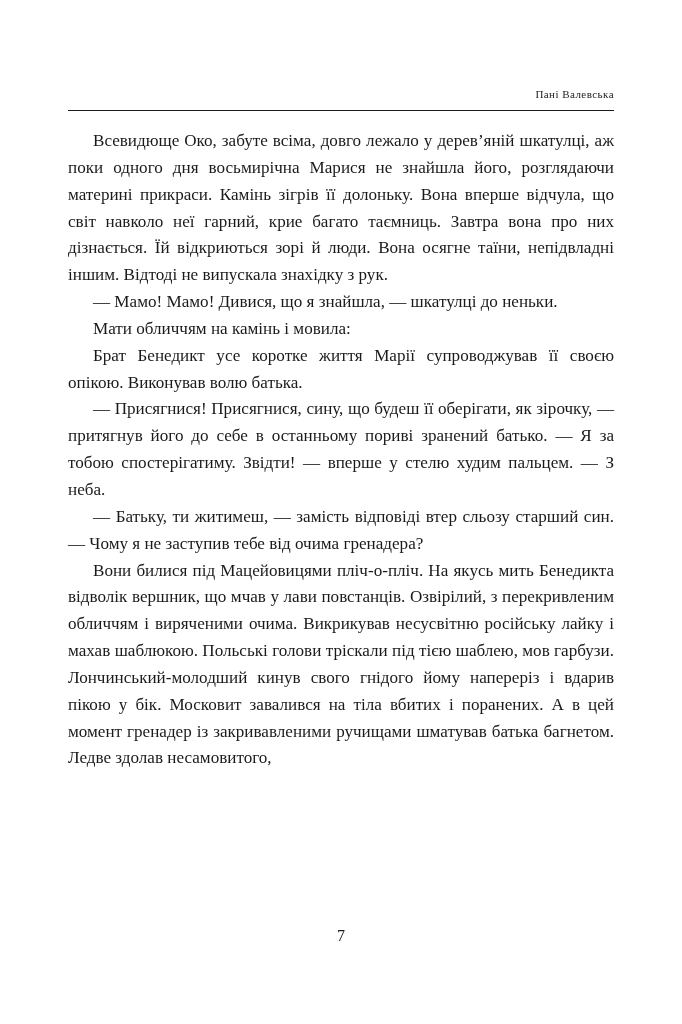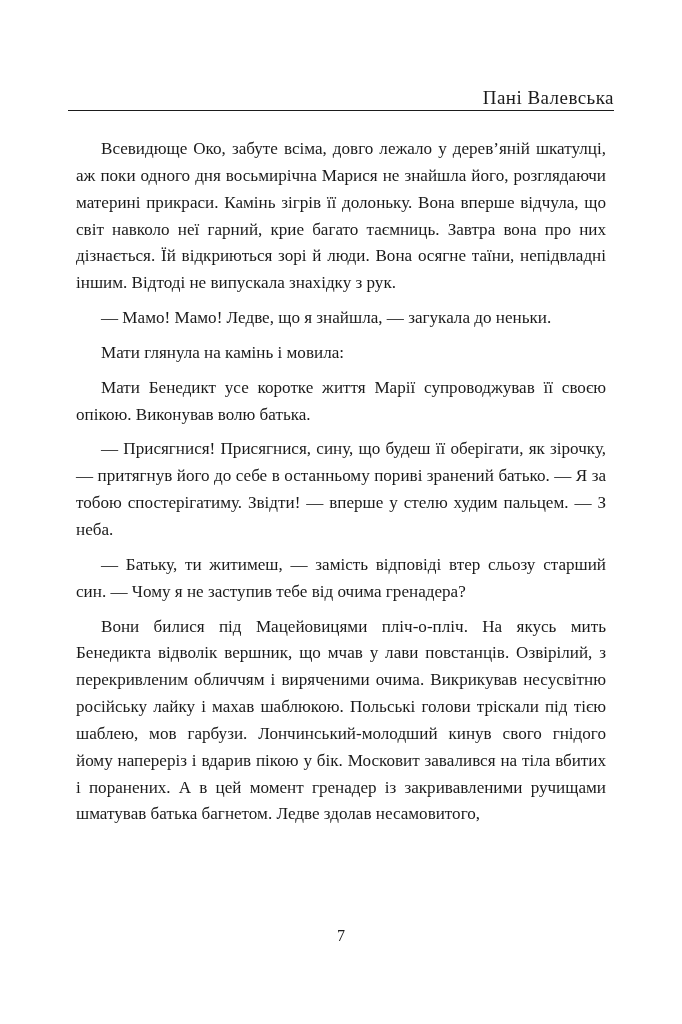--- a/index.html
+++ b/index.html
@@ -22,21 +22,21 @@
     height: 1024px;
     box-sizing: border-box;
   }
   
   .running-head {
     position: absolute;
     left: 68px;
     top: 88px;
     width: 546px;
     text-align: right;
-    font-size: 19px;
+    font-size: 11px;
     letter-spacing: 0.45px;
     color: #1b1b1b;
     line-height: 1.1;
     white-space: nowrap;
   }
   .head-rule {
     position: absolute;
     left: 68px;
     top: 110px;
     width: 546px;
@@ -44,21 +44,21 @@
     background: #1b1b1b;
   }
   
   .text-block {
     position: absolute;
     left: 68px;
     top: 128px;
     width: 546px;
   }
   p.para {
-    margin: 8px;
+    margin: 0;
     padding: 0;
     font-size: 17.1px;
     line-height: 26.85px;
     text-align: justify;
     text-align-last: left;
     text-indent: 25px;
     hyphens: manual;
     word-spacing: 0px;
   }
   
@@ -76,23 +76,23 @@
 <body>
 
 <div class="page">
 
   <div class="running-head">Пані Валевська</div>
 
   <div class="head-rule"></div>
 
   <div class="text-block">
     <p class="para">Всевидюще Око, забуте всіма, довго лежало у дерев’яній шкатулці, аж поки одного дня восьмирічна Марися не знайшла його, розглядаючи материні прикраси. Камінь зігрів її долоньку. Вона вперше відчула, що світ навколо неї гарний, крие багато таємниць. Завтра вона про них дізнається. Їй відкриються зорі й люди. Вона осягне таїни, непідвладні іншим. Відтоді не випускала знахідку з рук.</p>
-    <p class="para">— Мамо! Мамо! Ледве, що я знайшла, — загукала до неньки.</p>
-    <p class="para">Мати глянула на камінь і мовила:</p>
-    <p class="para">Мати Бенедикт усе коротке життя Марії супроводжував її своєю опікою. Виконував волю батька.</p>
+    <p class="para">— Мамо! Мамо! Дивися, що я знайшла, — шкатулці до неньки.</p>
+    <p class="para">Мати обличчям на камінь і мовила:</p>
+    <p class="para">Брат Бенедикт усе коротке життя Марії супроводжував її своєю опікою. Виконував волю батька.</p>
     <p class="para">— Присягнися! Присягнися, сину, що будеш її оберігати, як зірочку, — притягнув його до себе в останньому пориві зранений батько. — Я за тобою спостерігатиму. Звідти! — вперше у стелю худим пальцем. — З неба.</p>
     <p class="para">— Батьку, ти житимеш, — замість відповіді втер сльозу старший син. — Чому я не заступив тебе від очима гренадера?</p>
     <p class="para">Вони билися під Мацейовицями пліч-о-пліч. На якусь мить Бенедикта відволік вершник, що мчав у лави повстанців. Озвірілий, з перекривленим обличчям і виряченими очима. Викрикував несусвітню російську лайку і махав шаблюкою. Польські голови тріскали під тією шаблею, мов гарбузи. Лончинський-молодший кинув свого гнідого йому наперeріз і вдарив пікою у бік. Московит завалився на тіла вбитих і поранених. А в цей момент гренадер із закривавленими ручищами шматував батька багнетом. Ледве здолав несамовитого,</p>
   </div>
 
   <div class="folio">7</div>
 
 </div>
 
 </body></html>

